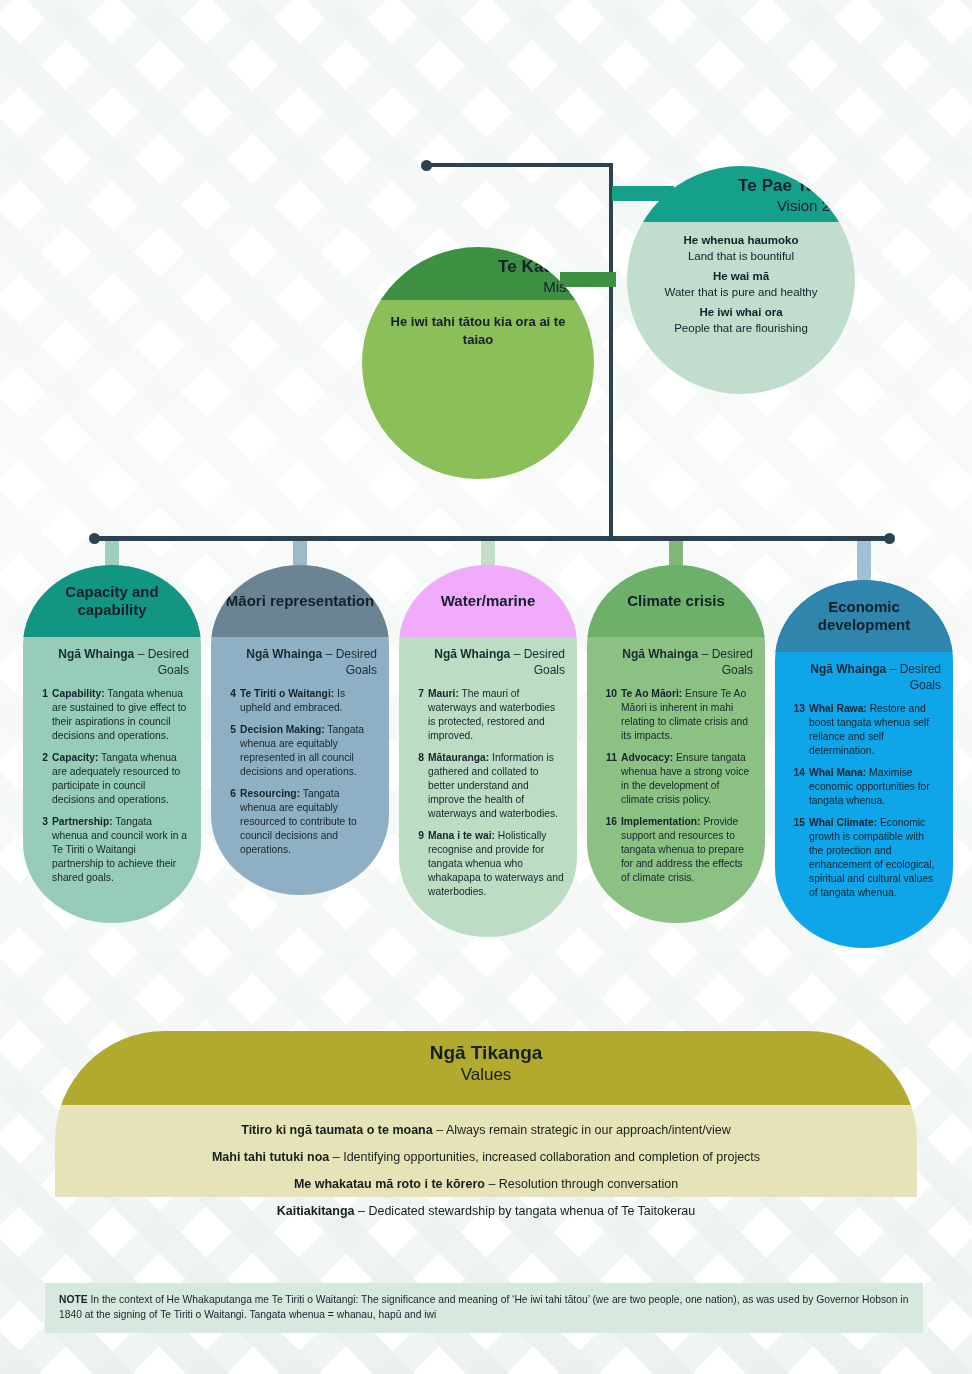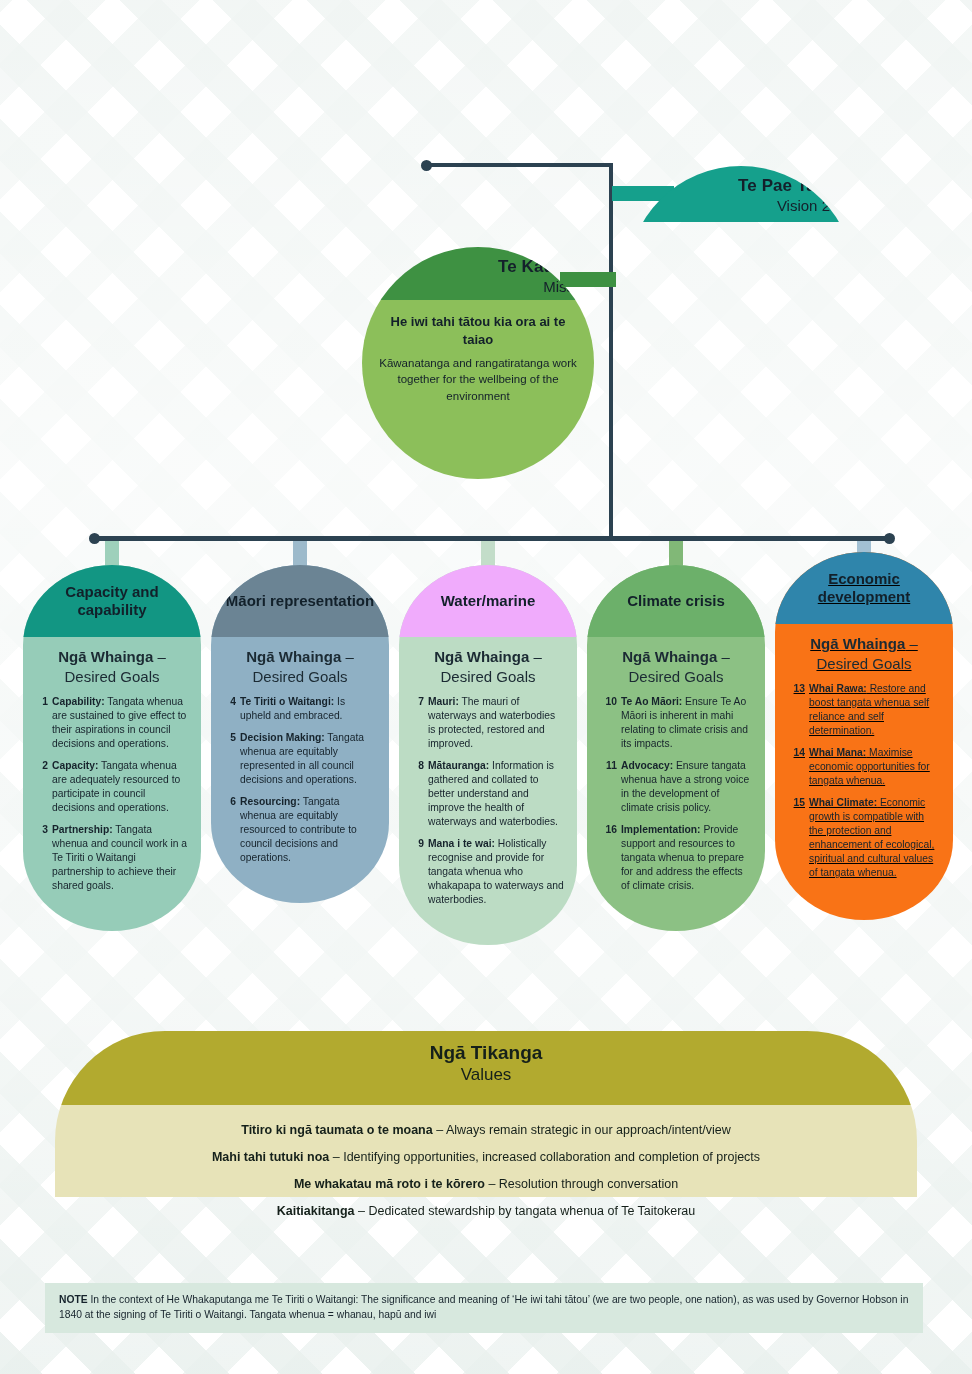--- a/index.html
+++ b/index.html
@@ -87,21 +87,21 @@
     border-radius: 89px / 80px;
     overflow: hidden;
   }
   .p-head {
     height: 72px; display: flex; align-items: center; justify-content: center;
     text-align: center; font-size: 15px; font-weight: bold; color: #12202a;
     line-height: 1.2; padding: 0 14px;
   }
   .p-body { padding: 10px 12px 30px; }
   .p-sub {
-    text-align: center; font-size: 15px; color: #1b2a33;
+    text-align: right; font-size: 12px; color: #1b2a33;
     margin-bottom: 9px; line-height: 1.3;
   }
   .p-sub b { font-weight: bold; }
   .goal { display: flex; font-size: 10.3px; color: #16232c; line-height: 1.36; margin-bottom: 8px; }
   .goal .num { font-weight: bold; min-width: 13px; text-align: right; margin-right: 4px; flex: 0 0 auto; }
   .goal .num.wide { min-width: 18px; }
   .goal .txt { flex: 1 1 auto; }
   .goal .txt b { font-weight: bold; }
 
   
@@ -149,29 +149,42 @@
   <div class="conn" style="left:94px; top:536px; width:795px; height:5px;"></div>
   <div class="dot" style="left:884px; top:533px;"></div>
 
   <div id="kaupapa" class="circle">
     <div class="circ-head">
       <div class="t1">Te Kaupapa</div>
       <div class="t2">Mission</div>
     </div>
     <div class="circ-body">
       <div class="bodytitle">He iwi tahi tātou kia ora ai te taiao</div>
-      <div class="bodytext">Kāwanatanga and rangatiratanga work together for the wellbeing of the environment</div>
     </div>
   </div>
 
   <div id="tawhiti" class="circle">
     <div class="circ-head">
       <div class="t1">Te Pae Tawhiti</div>
       <div class="t2">Vision 2040</div>
     </div>
+    <div class="circ-body">
+      <div class="vrow">
+        <div class="vb">He whenua haumoko</div>
+        <div class="vn">Land that is bountiful</div>
+      </div>
+      <div class="vrow">
+        <div class="vb">He wai mā</div>
+        <div class="vn">Water that is pure and healthy</div>
+      </div>
+      <div class="vrow">
+        <div class="vb">He iwi whai ora</div>
+        <div class="vn">People that are flourishing</div>
+      </div>
+    </div>
   </div>
 
   <div id="pillars-root">
       <div class="stem" style="left: 105px; top: 538px; height: 45px; background: rgb(158, 208, 187);"></div>
       <div class="pillar" style="left: 23px; top: 565px; min-height: 348px; background: rgb(150, 204, 184);">
         <div class="p-head" style="background: rgb(18, 150, 131);">Capacity and capability</div>
         <div class="p-body">
           <div class="p-sub"><b>Ngā Whainga</b> – Desired Goals</div>
           <div class="goal">
             <span class="num">1</span>
@@ -238,21 +251,21 @@
             <span class="num wide">11</span>
             <span class="txt"><b>Advocacy:</b> Ensure tangata whenua have a strong voice in the development of climate crisis policy.</span>
           </div>
           <div class="goal">
             <span class="num wide">16</span>
             <span class="txt"><b>Implementation:</b> Provide support and resources to tangata whenua to prepare for and address the effects of climate crisis.</span>
           </div>
         </div>
       </div>
       <div class="stem" style="left: 857px; top: 538px; height: 45px; background: rgb(162, 192, 211);"></div>
-      <div class="pillar" style="left: 775px; top: 552px; min-height: 368px; background: #f97316; text-decoration: underline;">
+      <div class="pillar" style="left: 775px; top: 580px; min-height: 368px; background: #0ea5e9;">
         <div class="p-head" style="background: rgb(47, 133, 171);">Economic development</div>
         <div class="p-body">
           <div class="p-sub"><b>Ngā Whainga</b> – Desired Goals</div>
           <div class="goal">
             <span class="num wide">13</span>
             <span class="txt"><b>Whai Rawa:</b> Restore and boost tangata whenua self reliance and self determination.</span>
           </div>
           <div class="goal">
             <span class="num wide">14</span>
             <span class="txt"><b>Whai Mana:</b> Maximise economic opportunities for tangata whenua.</span>

